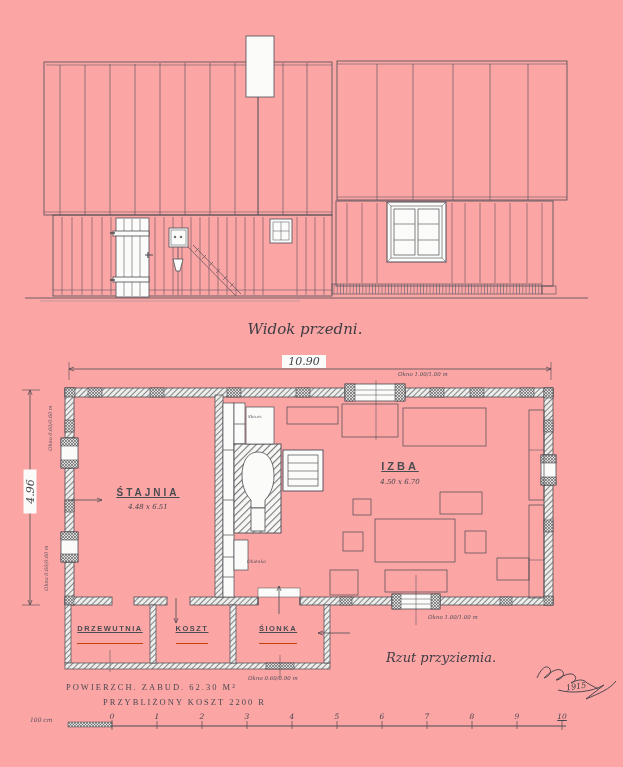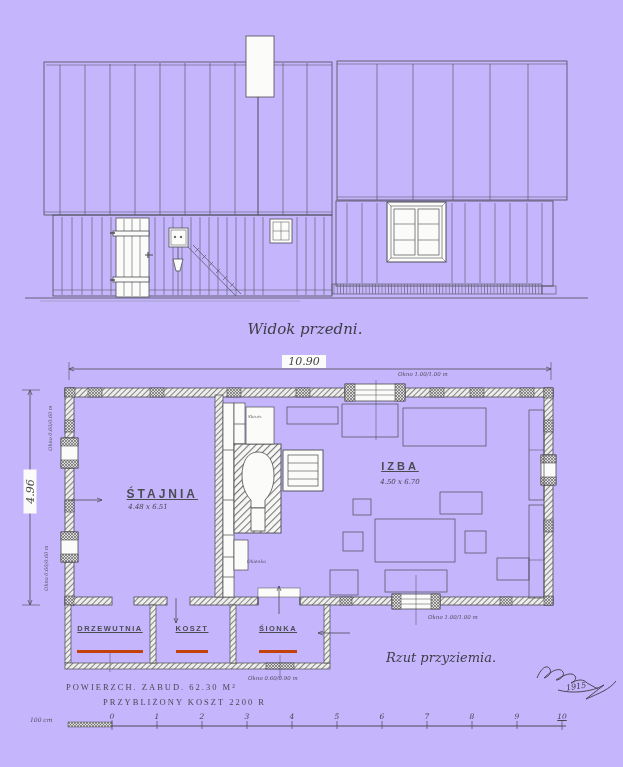--- a/index.html
+++ b/index.html
@@ -1,26 +1,26 @@
 <!DOCTYPE html>
 <html><head>
 <meta charset="utf-8">
 <style>
   html,body{margin:0;padding:0;background:#e8e8e6;}
-  #page{position:relative;width:623px;height:767px;background:#c4b5fd;overflow:hidden;
+  #page{position:relative;width:623px;height:767px;background:#fca5a5;overflow:hidden;
         font-family:"Liberation Sans",sans-serif;color:#46464d;}
   #art{position:absolute;left:0;top:0;}
   .txt{position:absolute;white-space:nowrap;}
   .caps{font-family:Liberation Serif, serif;color:#4b4b52;letter-spacing:2px;font-size:8.5px;}
   .room{font-family:"Liberation Sans",sans-serif;color:#4b4b52;letter-spacing:3px;font-weight:bold;text-decoration:underline;}
   .script{font-family:"DejaVu Serif",serif;font-style:italic;color:#3d3d44;}
   .dim{font-family:"DejaVu Serif",serif;font-style:italic;color:#46464d;}
   .tinylbl{font-family:"DejaVu Serif",serif;font-style:italic;color:#50505a;}
   .rot{transform:rotate(-90deg);transform-origin:center center;}
-  .ul{border-bottom:3px solid #c2410c;padding-bottom:17px;text-align:center;}
+  .ul{border-bottom:1px solid #c2410c;padding-bottom:10px;text-align:center;}
   .ctr{text-align:center;}
 </style>
 </head>
 <body>
 
 <div id="page">
 
 <svg id="art" width="623" height="767" viewBox="0 0 623 767">
   <defs>
     <pattern id="wh" width="4" height="4" patternUnits="userSpaceOnUse" patternTransform="rotate(45)">
@@ -290,21 +290,21 @@
     </g>
   </g>
 </svg>
 
   <div class="txt script ctr" style="left:240px;top:320px;width:130px;font-size:15px;">Widok przedni.</div>
 
   <div class="txt dim ctr" style="left:282px;top:355px;width:44px;font-size:11px;background:#fbfbf9;">10.90</div>
 
   <div class="txt dim ctr rot" style="left:8px;top:485px;width:44px;font-size:11px;background:#fbfbf9;">4.96</div>
 
-  <div class="txt room ctr" style="left:98px;top:487px;width:100px;font-size:12px;text-align:right;">ŚTAJNIA</div>
+  <div class="txt room ctr" style="left:98px;top:487px;width:100px;font-size:10px;">ŚTAJNIA</div>
   <div class="txt dim ctr" style="left:103px;top:503px;width:90px;font-size:7px;">4.48 x 6.51</div>
 
   <div class="txt room ctr" style="left:355px;top:460px;width:90px;font-size:11px;">IZBA</div>
   <div class="txt dim ctr" style="left:355px;top:478px;width:90px;font-size:7px;">4.50 x 6.70</div>
 
   <div class="txt room ctr" style="left:75px;top:624px;width:70px;font-size:7.5px;letter-spacing:1.5px;"><span class="ul">DRZEWUTNIA</span></div>
   <div class="txt room ctr" style="left:163px;top:624px;width:58px;font-size:7.5px;letter-spacing:1.5px;"><span class="ul">KOSZT</span></div>
   <div class="txt room ctr" style="left:248px;top:624px;width:60px;font-size:7.5px;letter-spacing:1.5px;"><span class="ul">ŚIONKA</span></div>
 
   <div class="txt tinylbl" style="left:248px;top:414px;font-size:4px;">Skn.m.</div>

